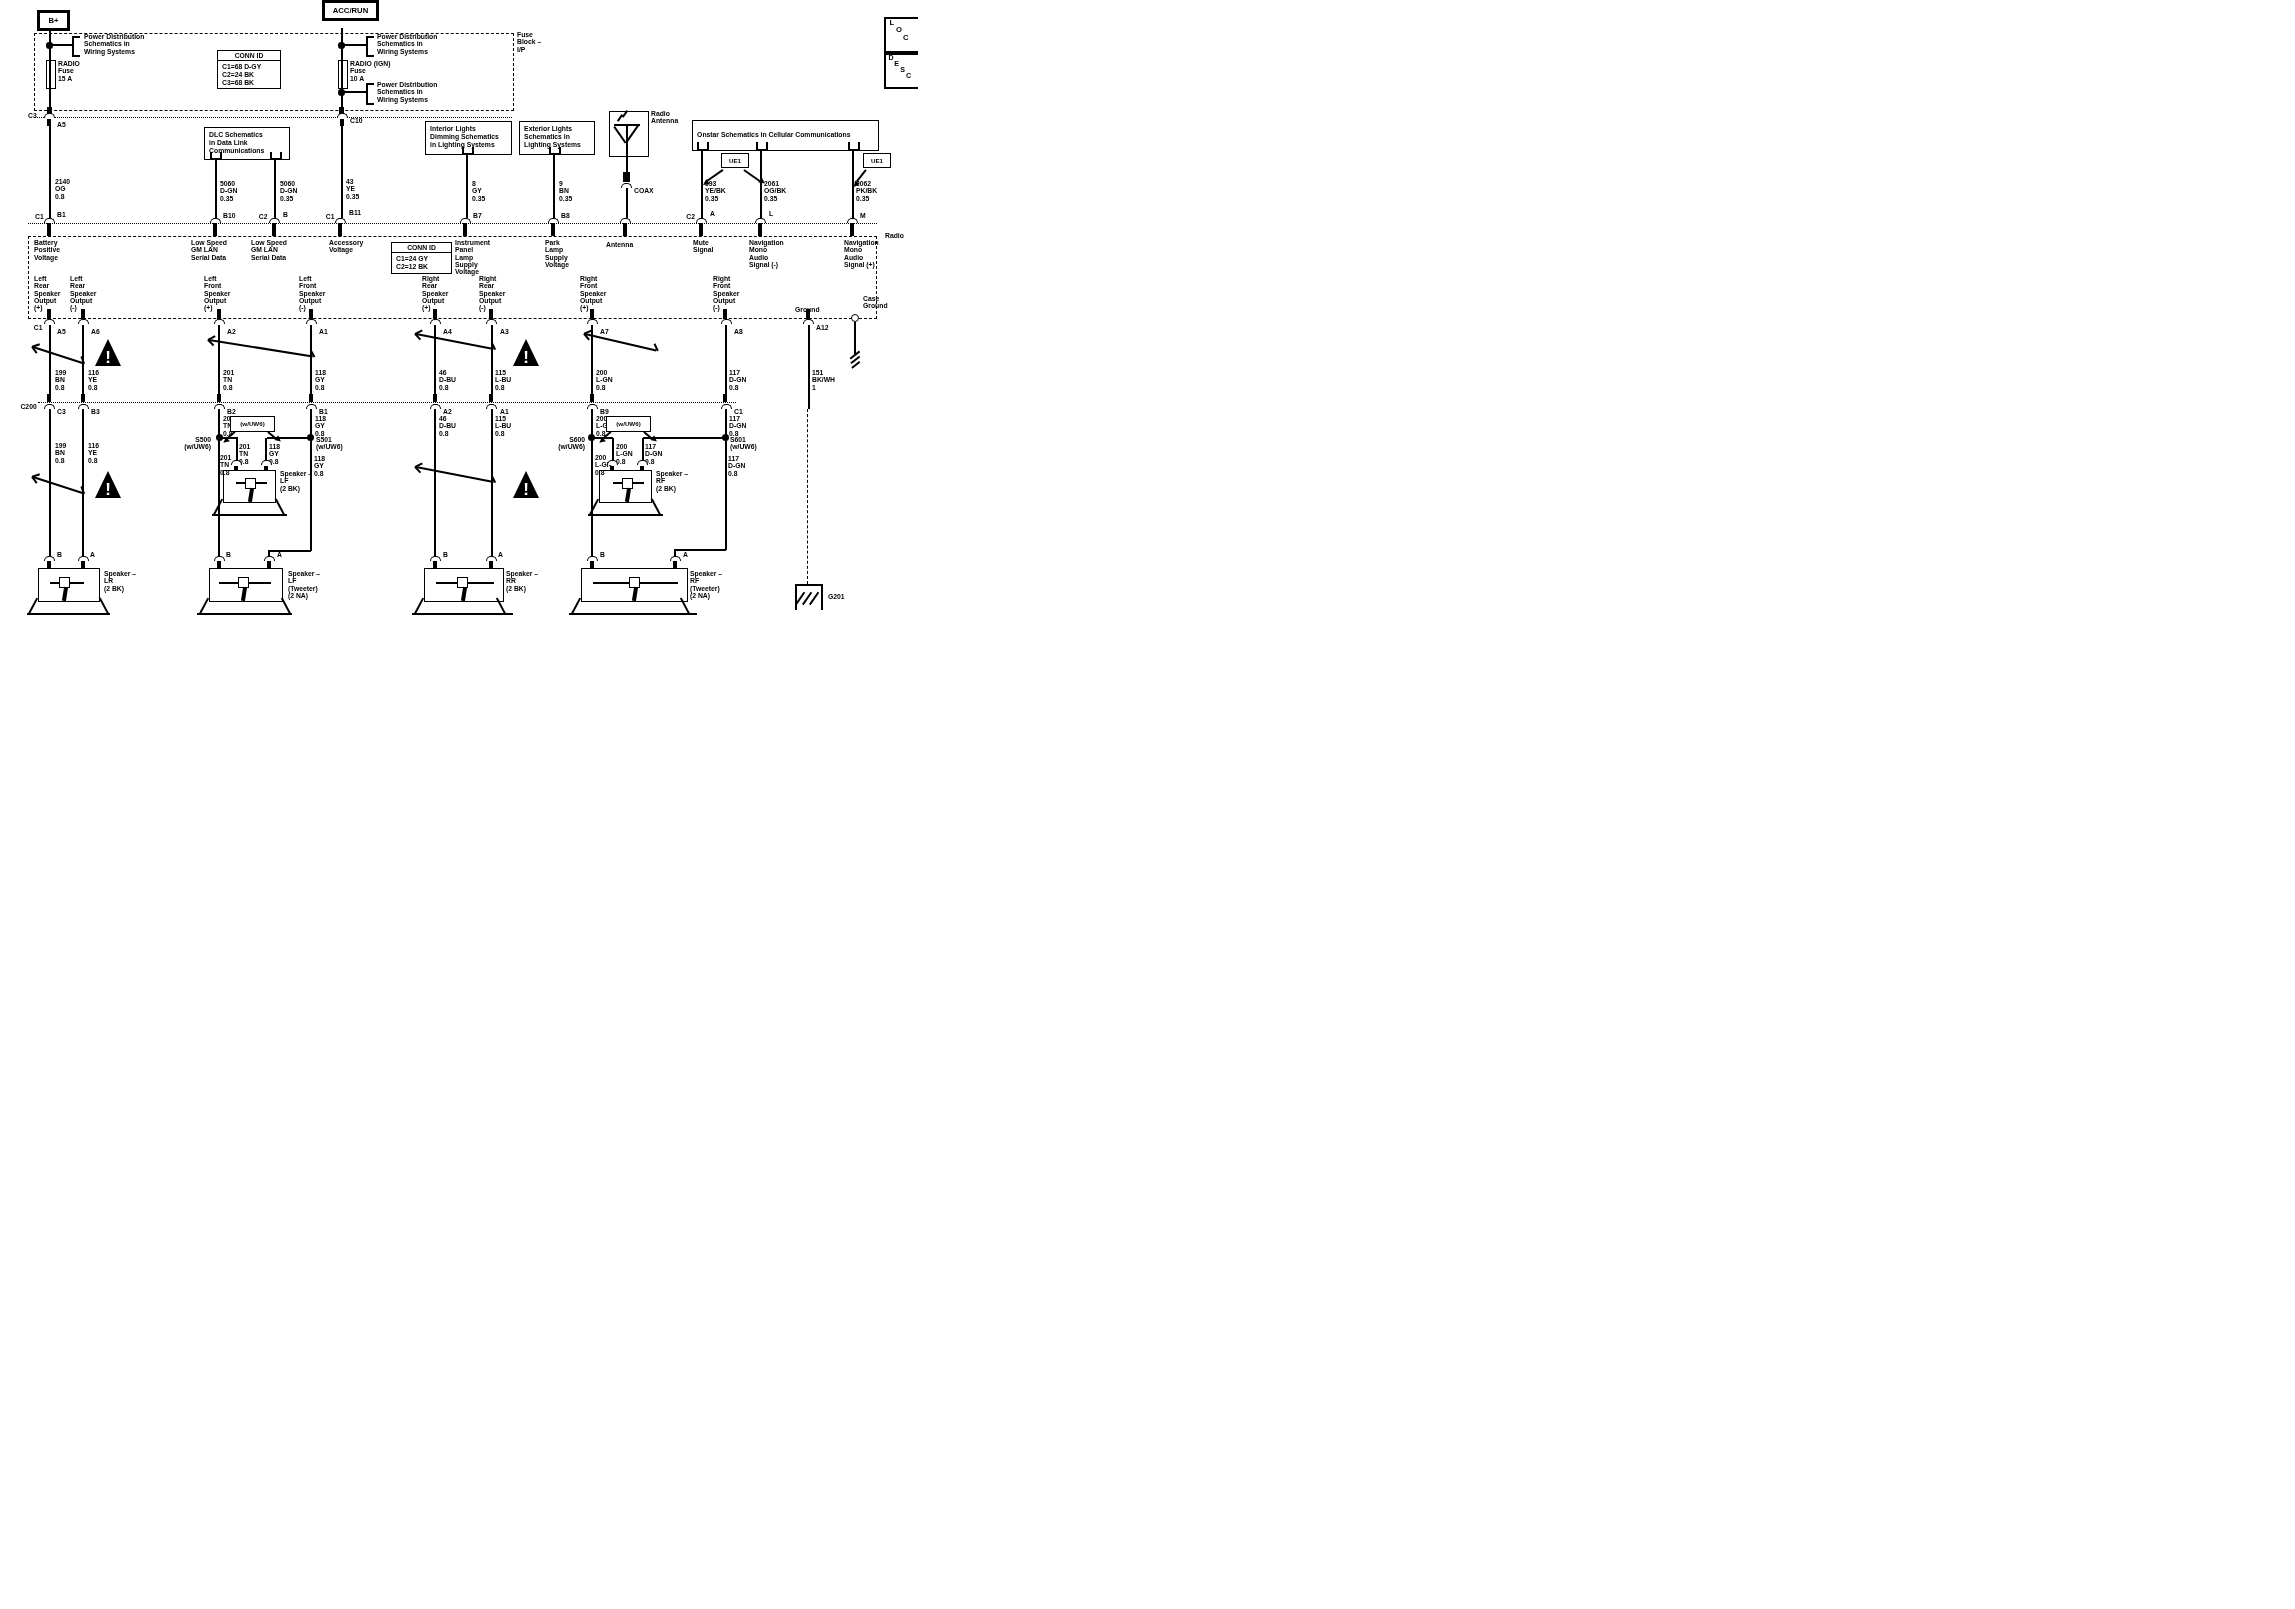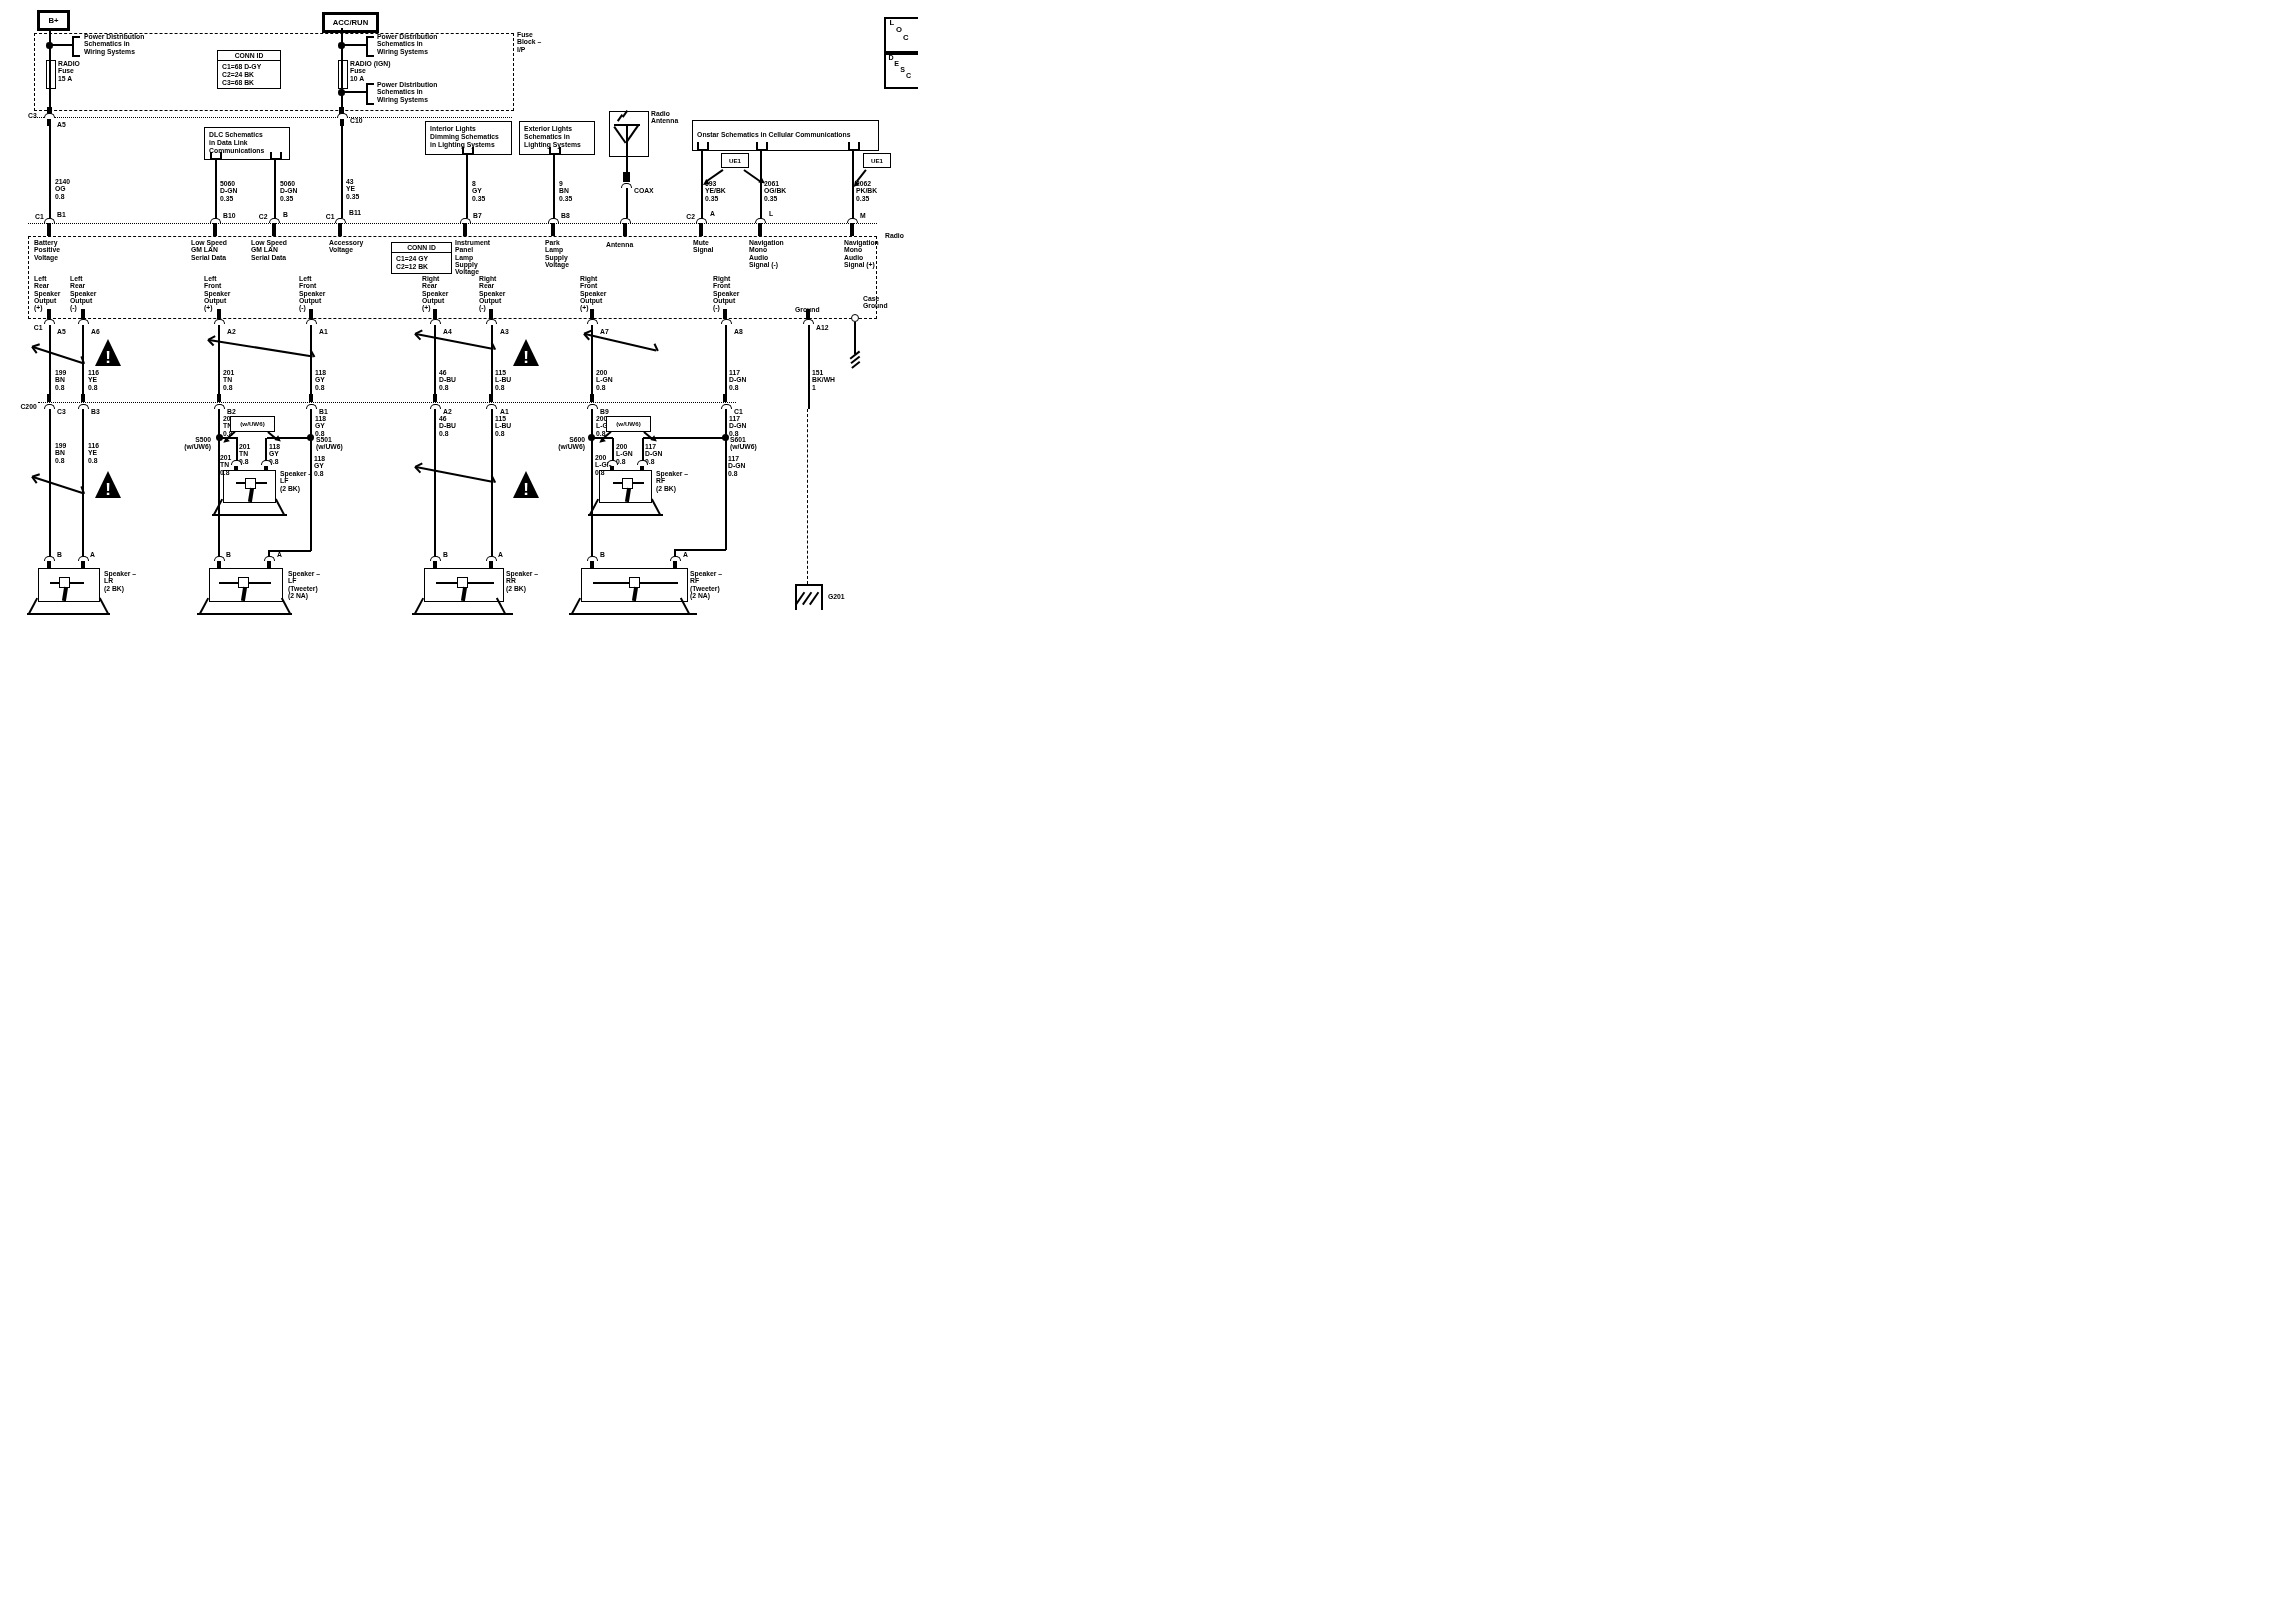--- a/index.html
+++ b/index.html
@@ -59,21 +59,21 @@
     <span class="lb" style="left:17px;top:15px;font-size:7.7px">C</span>
   </div>
   <div class="solidbox" style="left:884px;top:53px;width:32px;height:32px;border-width:2.4px">
     <span class="lb" style="left:2.4px;top:0px;font-size:7.1px">D</span>
     <span class="lb" style="left:8.3px;top:6px;font-size:7.1px">E</span>
     <span class="lb" style="left:14.2px;top:12px;font-size:7.1px">S</span>
     <span class="lb" style="left:20px;top:18px;font-size:7.1px">C</span>
   </div>
 
   <div class="thickbox" style="left:37px;top:9.5px;width:27px;height:15.4px">B+</div>
-  <div class="thickbox" style="left:322px;top:12px;width:51px;height:15.4px">ACC/RUN</div>
+  <div class="thickbox" style="left:322px;top:0;width:51px;height:15.4px">ACC/RUN</div>
 
   <div class="dashbox" style="left:34px;top:33px;width:478px;height:76px"></div>
   <div class="lb" style="left:517px;top:31px">Fuse
 Block –
 I/P</div>
 
   <div class="v" style="left:49px;top:28.4px;height:84px"></div>
   <div class="dot" style="left:46px;top:42px"></div>
   <div class="h" style="left:50px;top:44px;width:24px"></div>
   <div class="v" style="left:72px;top:36px;height:21.3px"></div>

